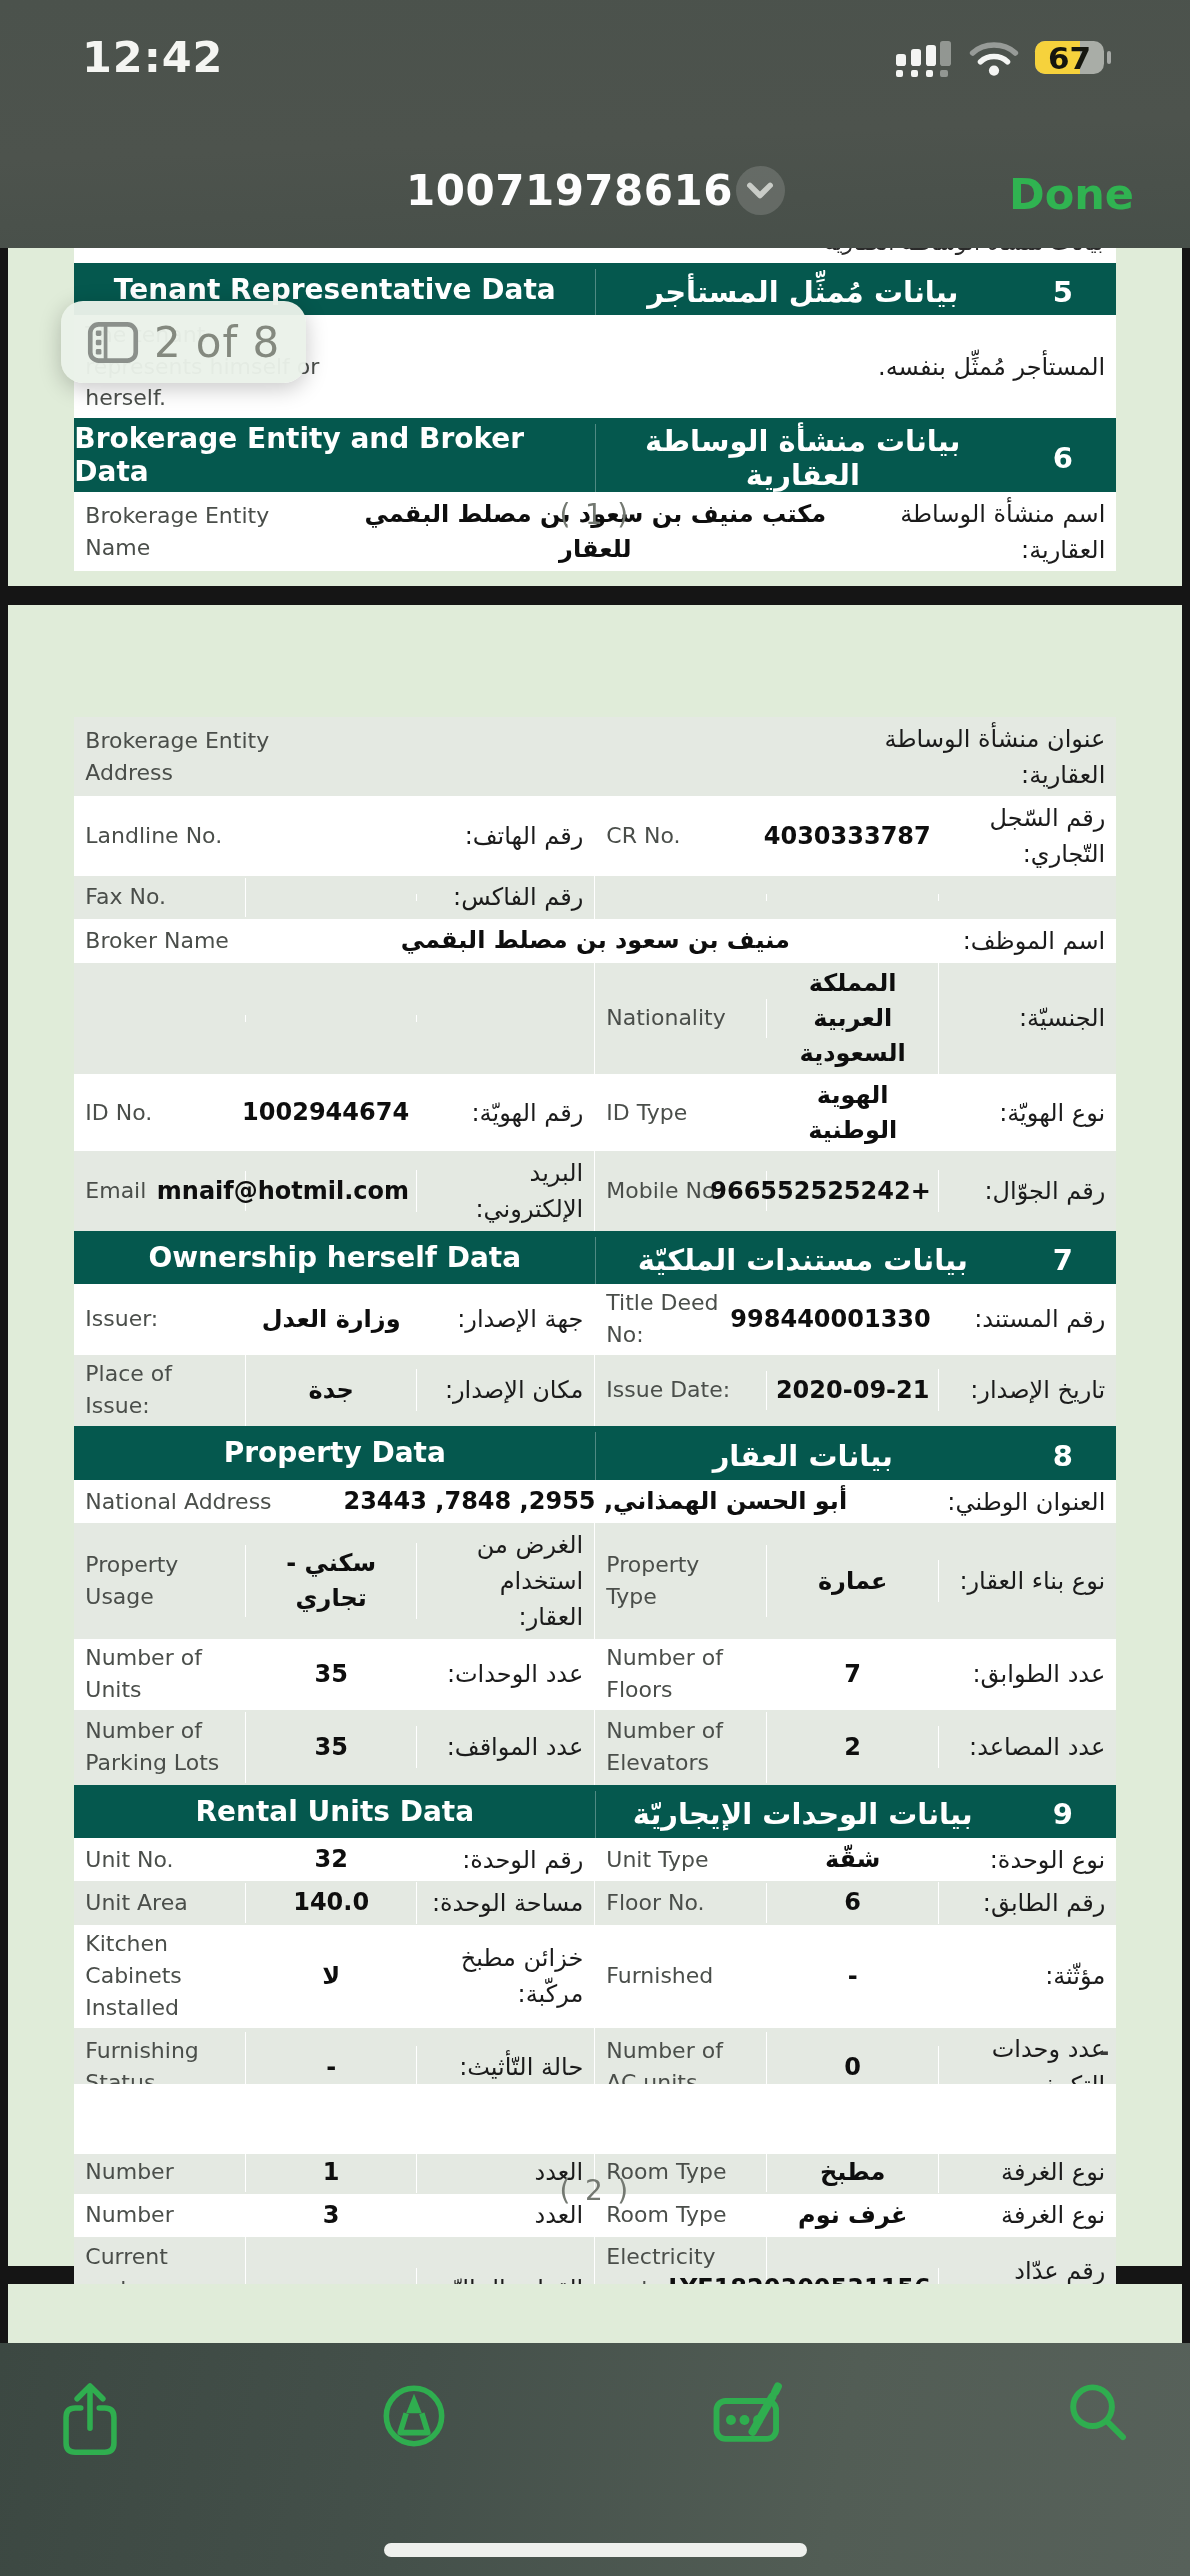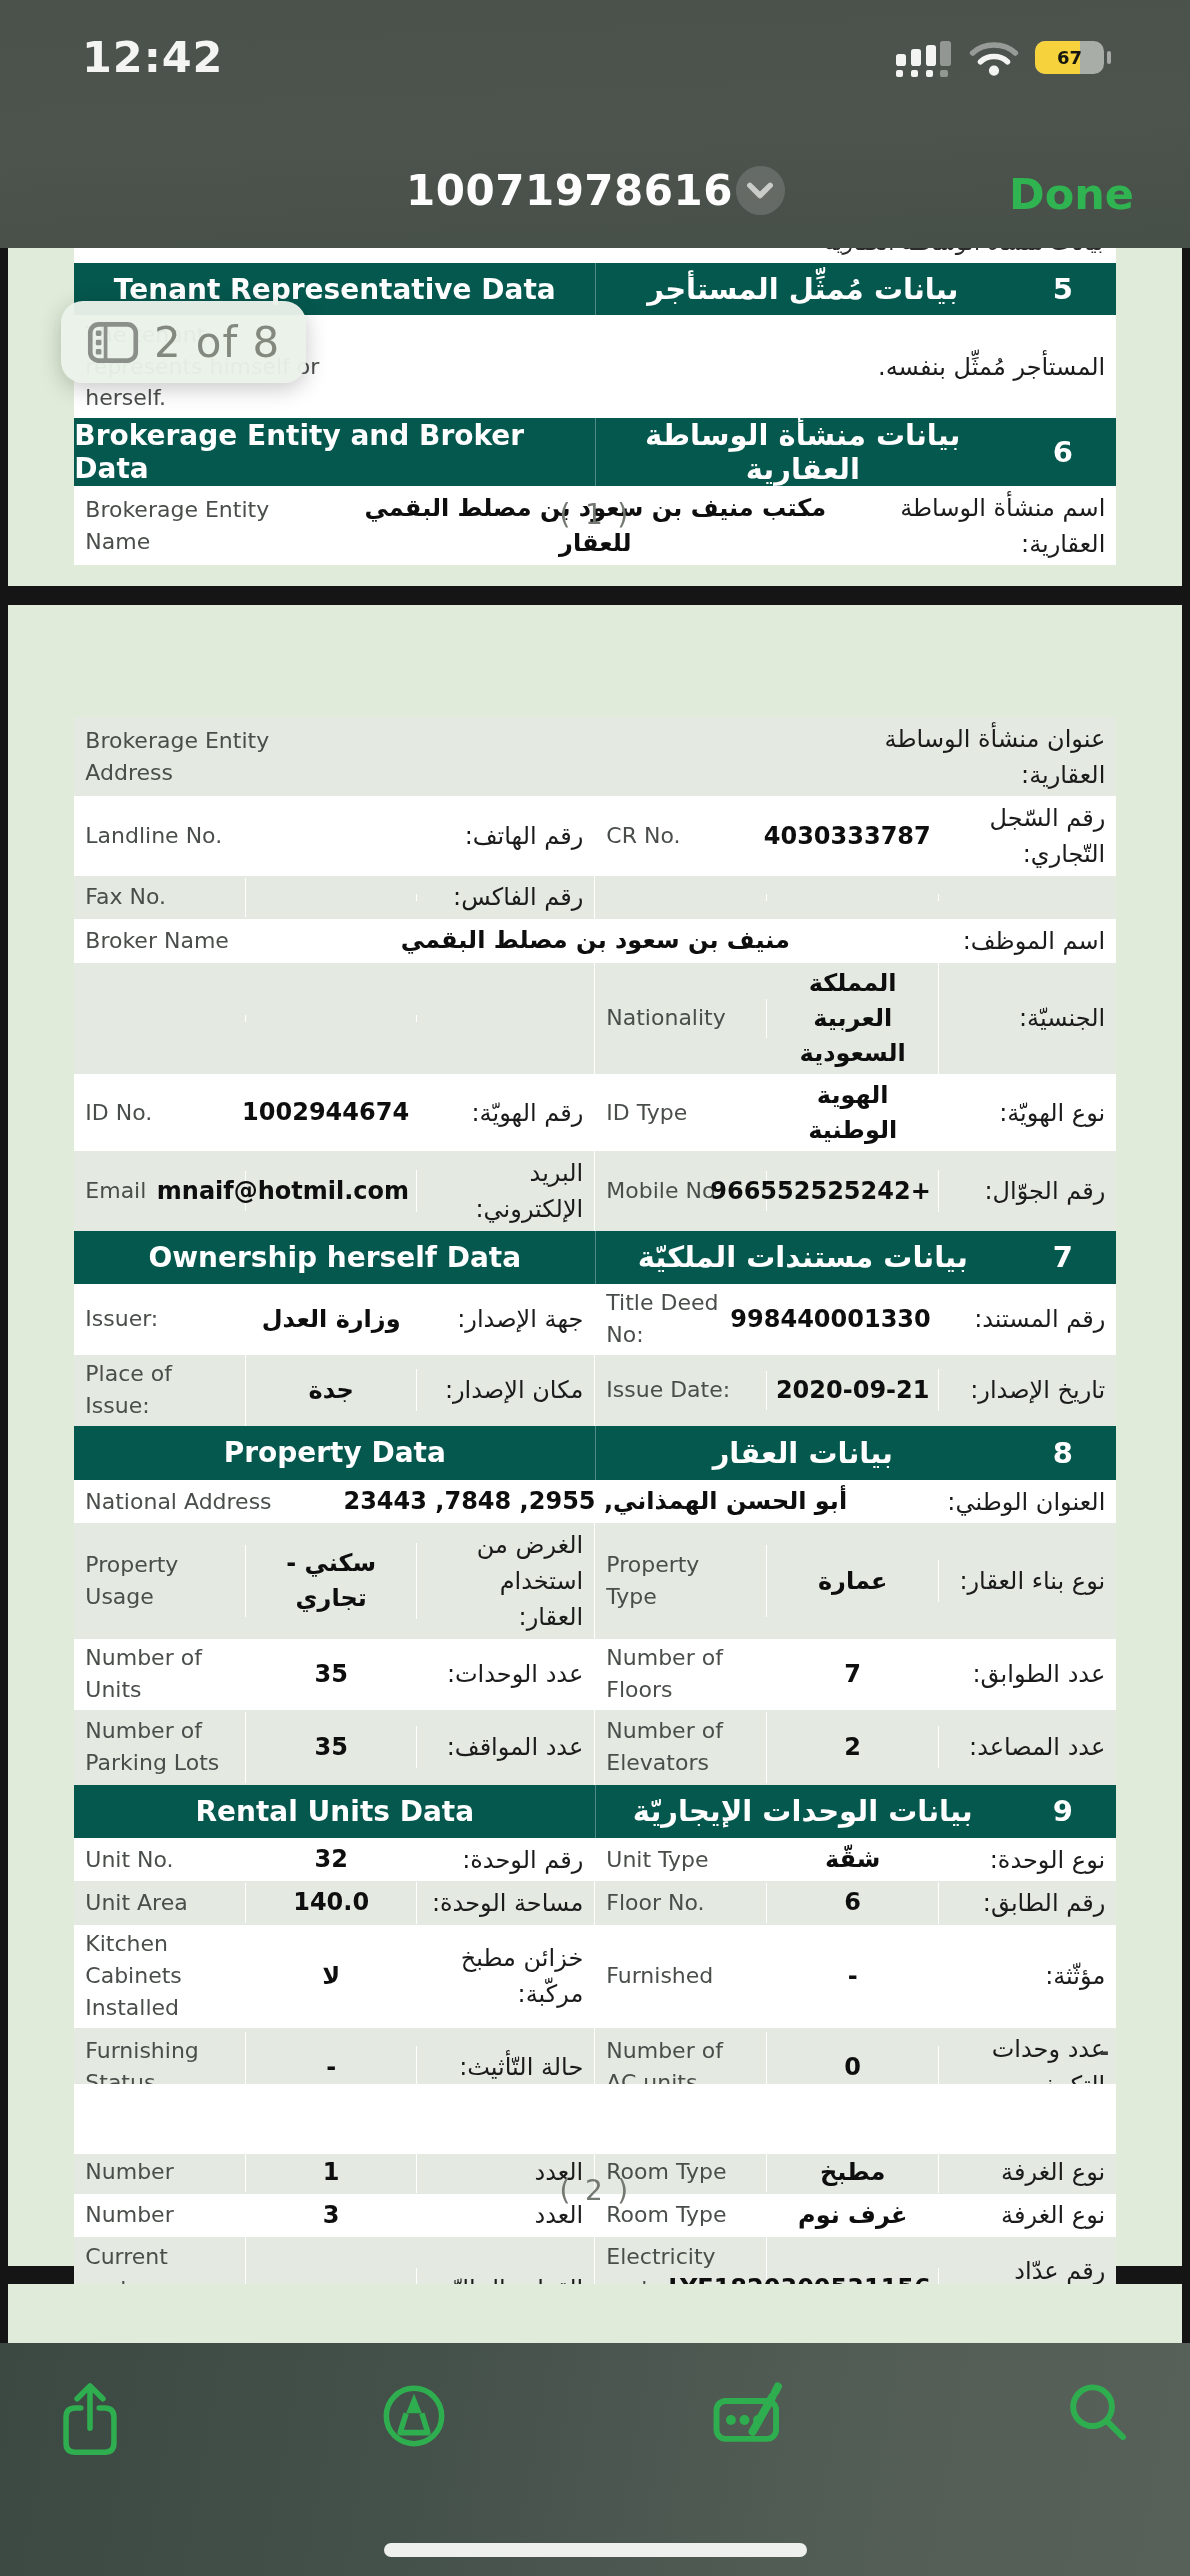--- a/index.html
+++ b/index.html
@@ -18,21 +18,21 @@
   #cellular .bars .b1{height:12px}#cellular .bars .b2{height:16.7px}#cellular .bars .b3{height:21.3px}
   #cellular .bars .b4{height:25px;opacity:.42}
   #cellular .dots{position:absolute;left:0;top:29px;display:flex;gap:7.4px;}
   #cellular .dots span{display:block;width:7.4px;height:7.4px;border-radius:1.9px;background:#f4f5f3;}
   #cellular .dots .d4{opacity:.42}
   #wifi{position:absolute;left:968px;top:39px;}
   
   #battery{position:absolute;left:1035px;top:41px;width:69px;height:33px;border-radius:10.2px;background:#a9ada7;}
   #battery .fill{position:absolute;left:0;top:0;width:45px;height:33px;border-radius:10.2px 0 0 10.2px;background:var(--battery_yellow);}
   #battery .pct{position:absolute;left:0;top:0;width:69px;height:33px;display:flex;align-items:center;justify-content:center;
-    font-size:18px;font-weight:800;color:#15160f;}
+    font-size:31px;font-weight:800;color:#15160f;}
   #battery .nub{position:absolute;right:-7.4px;top:10.2px;width:4.6px;height:13px;border-radius:2.8px;background:rgba(255,255,255,.5);}
   
   #titlerow{position:absolute;left:0;top:163px;width:100%;height:54px;display:flex;align-items:center;justify-content:center;gap:3px;}
   #navtitle{font-size:42px;font-weight:600;color:#fdfdfd;letter-spacing:0.5px;}
   #chevbtn{width:49px;height:49px;border-radius:50%;background:rgba(255,255,255,.15);display:flex;align-items:center;justify-content:center;}
   #donebtn{position:absolute;right:57px;top:169px;font-size:43px;font-weight:600;color:var(--done_green);}
 
   
   #doc{position:absolute;left:0;top:248px;width:100%;height:2096px;background:#151515;z-index:1;}
   .page{position:absolute;left:8.3px;width:1174px;background:var(--page_bg);}
@@ -55,21 +55,21 @@
   .c-ar{width:34%;padding:3.7px 11px;font-size:24px;color:#1b1b1b;text-align:right;line-height:1.5;}
   .half .c-en,.half .c-val,.half .c-ar{display:block;}
   .trow.full{align-items:center;}
   .trow.full .c-en{width:25%;border-right:none;}
   .trow.full .c-val{flex:1;width:auto;border-right:none;}
   .trow.full .c-ar{width:25%;}
   .trow.note .note-text{width:100%;text-align:right;padding:3.7px 30px;font-size:24px;font-weight:700;color:#121212;line-height:1.5;}
   
   .trow.theader{background:var(--header_teal);color:#fff;}
   .h-l{width:50%;display:flex;align-items:center;justify-content:center;}
-  .h-r{width:50%;display:flex;align-items:center;border-left:1.9px solid rgba(255,255,255,.3);}
+  .h-r{width:50%;display:flex;align-items:center;border-left:1.9px solid rgba(255,255,255,.3);margin-top:6px;}
   .h-en{font-size:28px;font-weight:700;}
   .h-ar{flex:1;text-align:center;font-size:29px;font-weight:700;}
   .h-num{width:107px;text-align:center;font-size:29px;font-weight:700;}
 
   .pfoot{position:absolute;left:0;width:100%;text-align:center;font-size:28px;color:#737871;letter-spacing:2.8px;}
   #p1foot{top:250px;}
   #p2foot{top:1569px;}
   #authdash{position:absolute;right:73px;top:1433px;font-size:24px;font-weight:700;color:#3a3a3a;}
   #authblock{position:absolute;left:66px;top:1479px;width:1042px;height:70px;background:#fff;}
 

